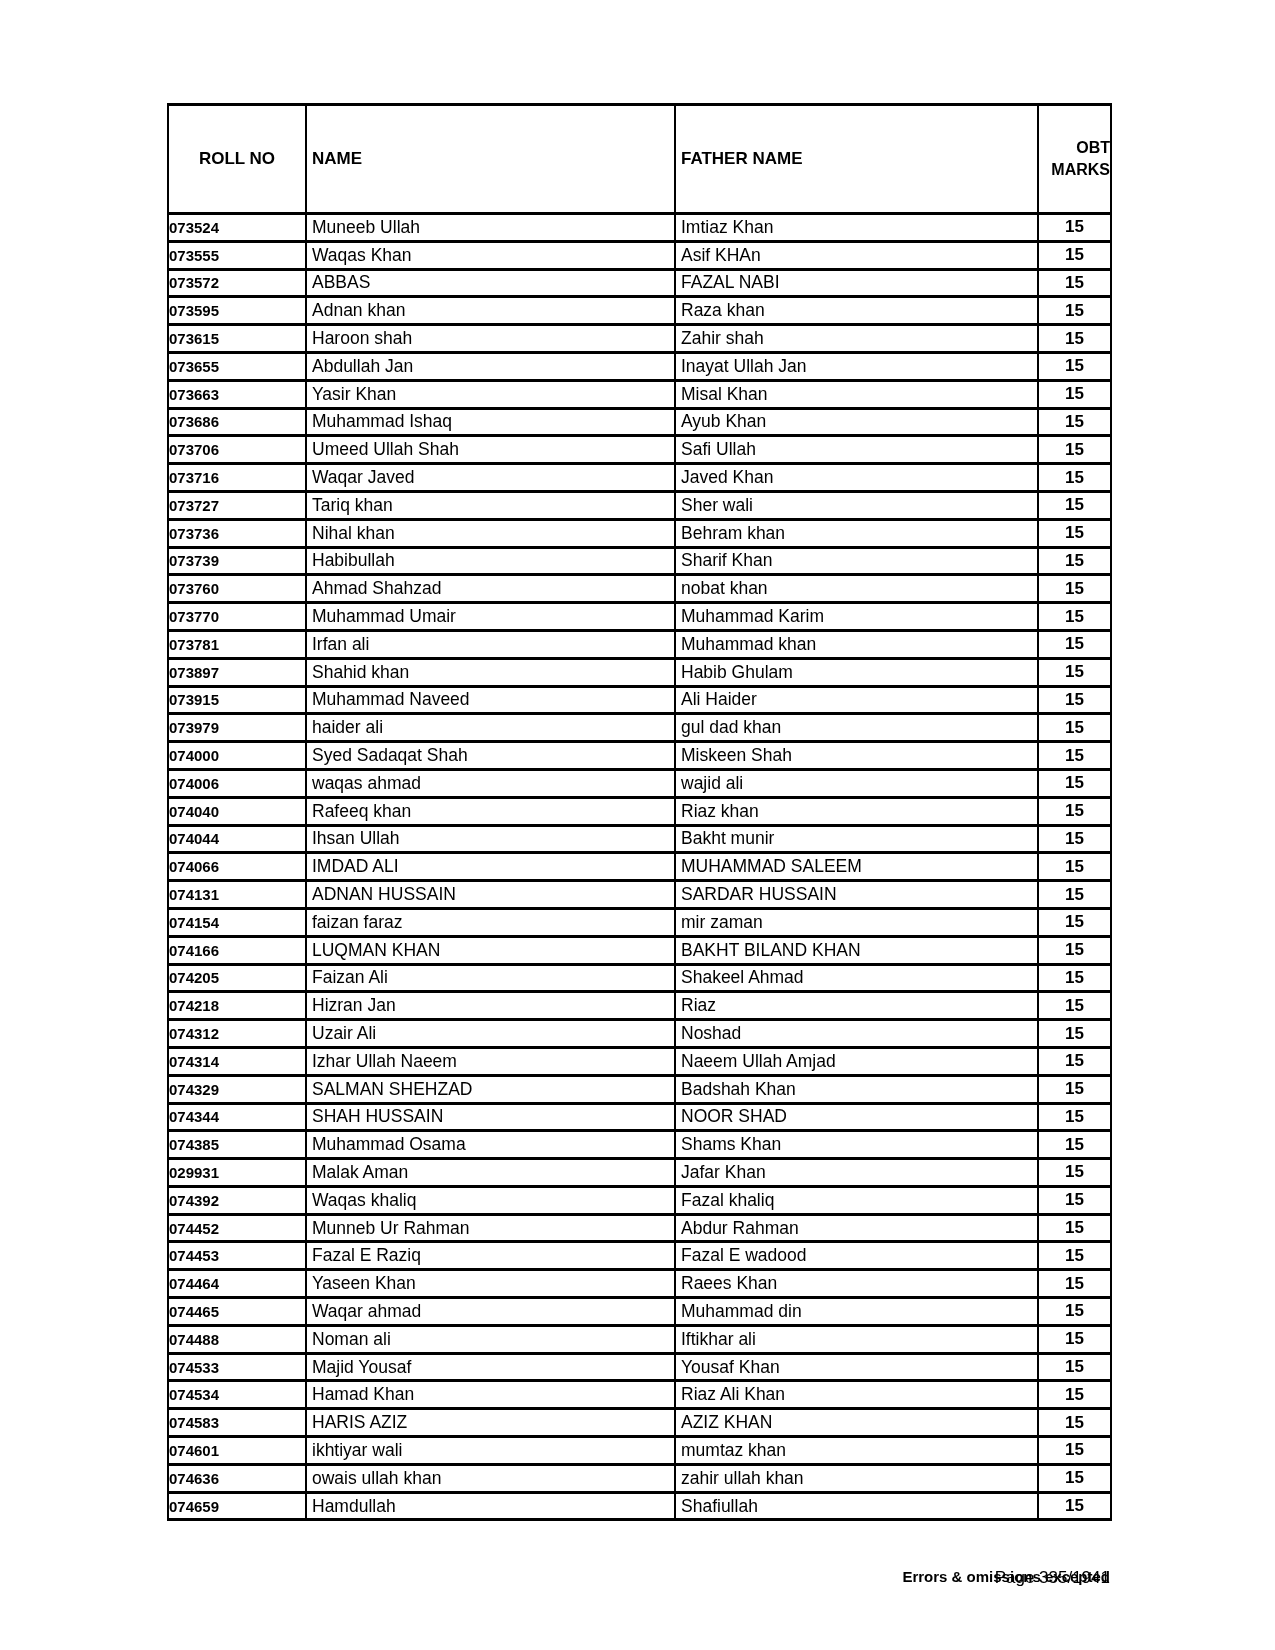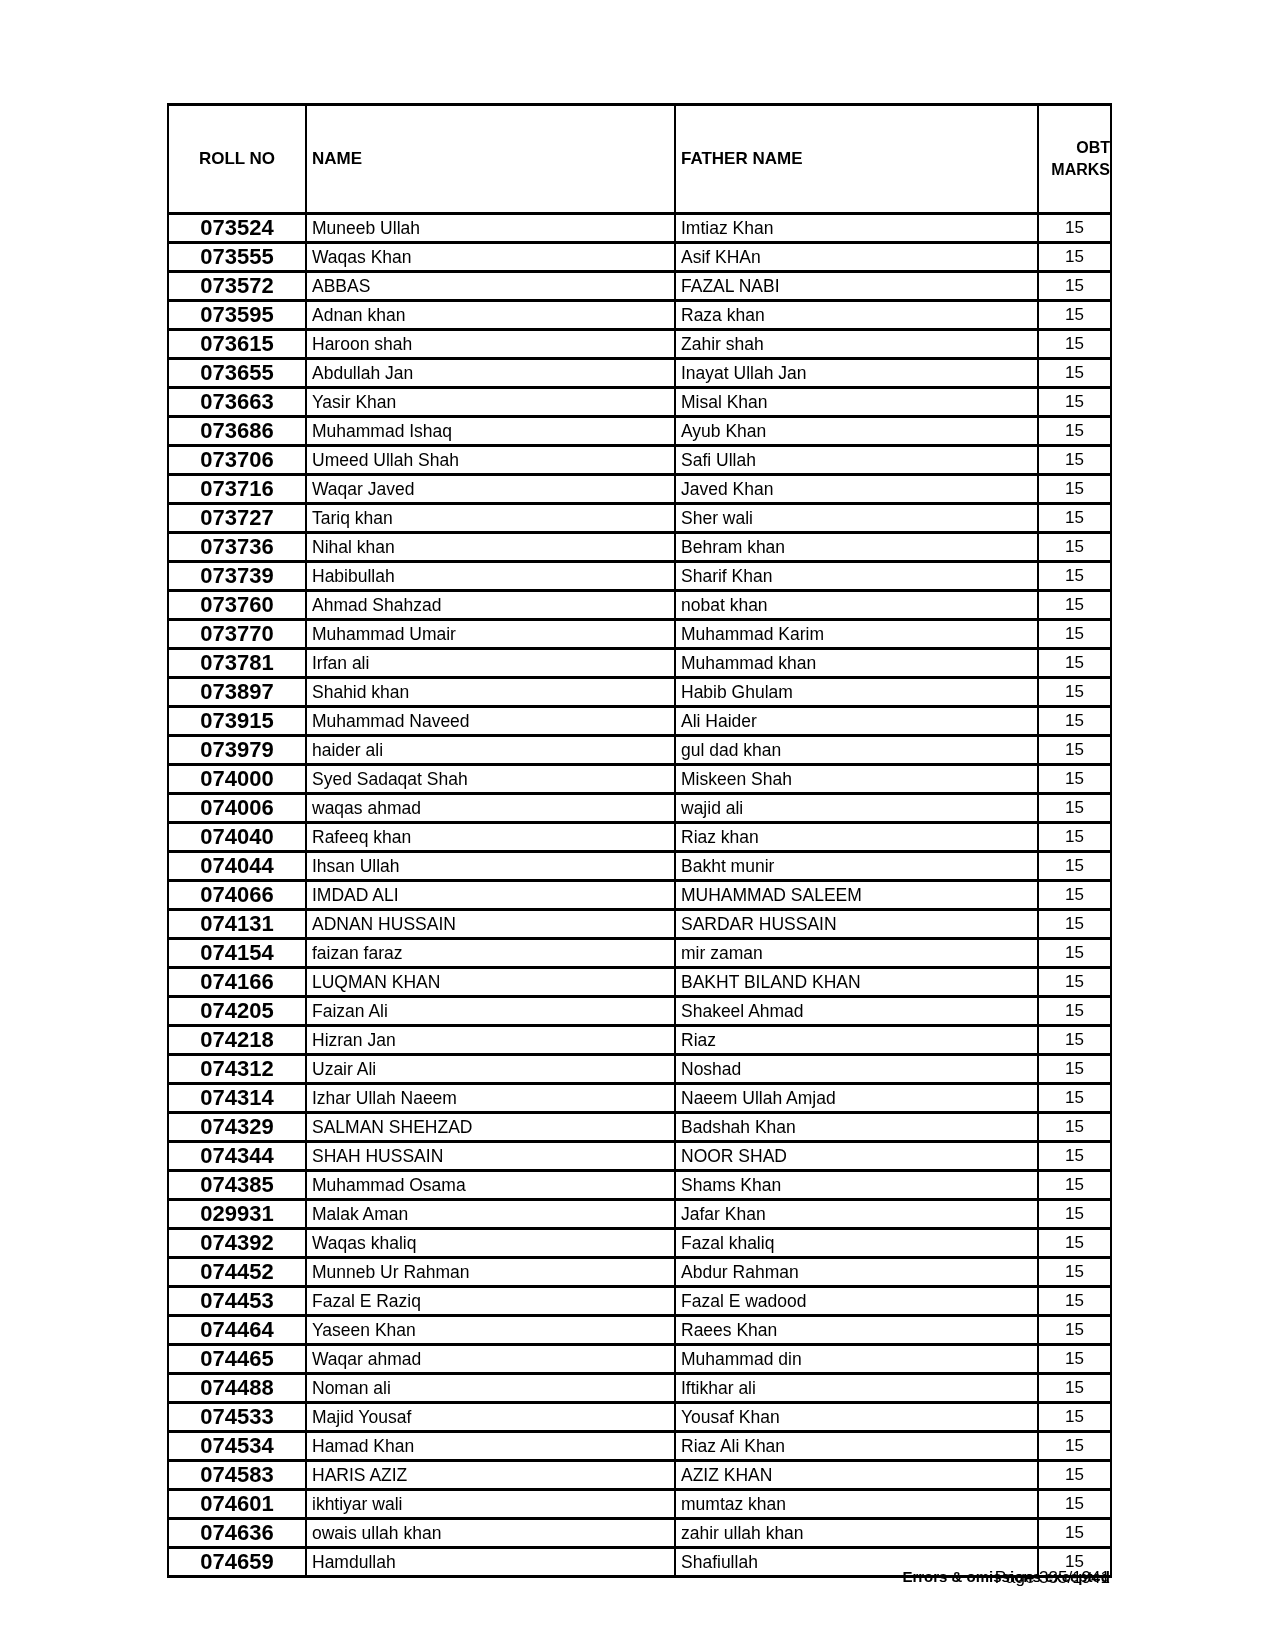--- a/index.html
+++ b/index.html
@@ -53,33 +53,33 @@
     padding-left: 5px;
   }
   th.col-marks {
     font-size: 16px;
     font-weight: bold;
     text-align: right;
     white-space: normal;
     line-height: 1.35;
   }
   td.col-roll {
-    font-size: 22px;
-    font-weight: bold;
-    text-align: center;
+    font-size: 15px;
+    font-weight: bold;
+    text-align: left;
   }
   td.col-name, td.col-father {
     font-size: 17.5px;
     font-weight: normal;
     text-align: left;
     padding-left: 5px;
   }
   td.col-marks {
     font-size: 17px;
-    font-weight: normal;
+    font-weight: bold;
     text-align: center;
   }
   .footer-note {
     position: absolute;
     left: 167px;
     width: 943px;
     top: 1568px;
     text-align: right;
     font-size: 15px;
     font-weight: bold;

